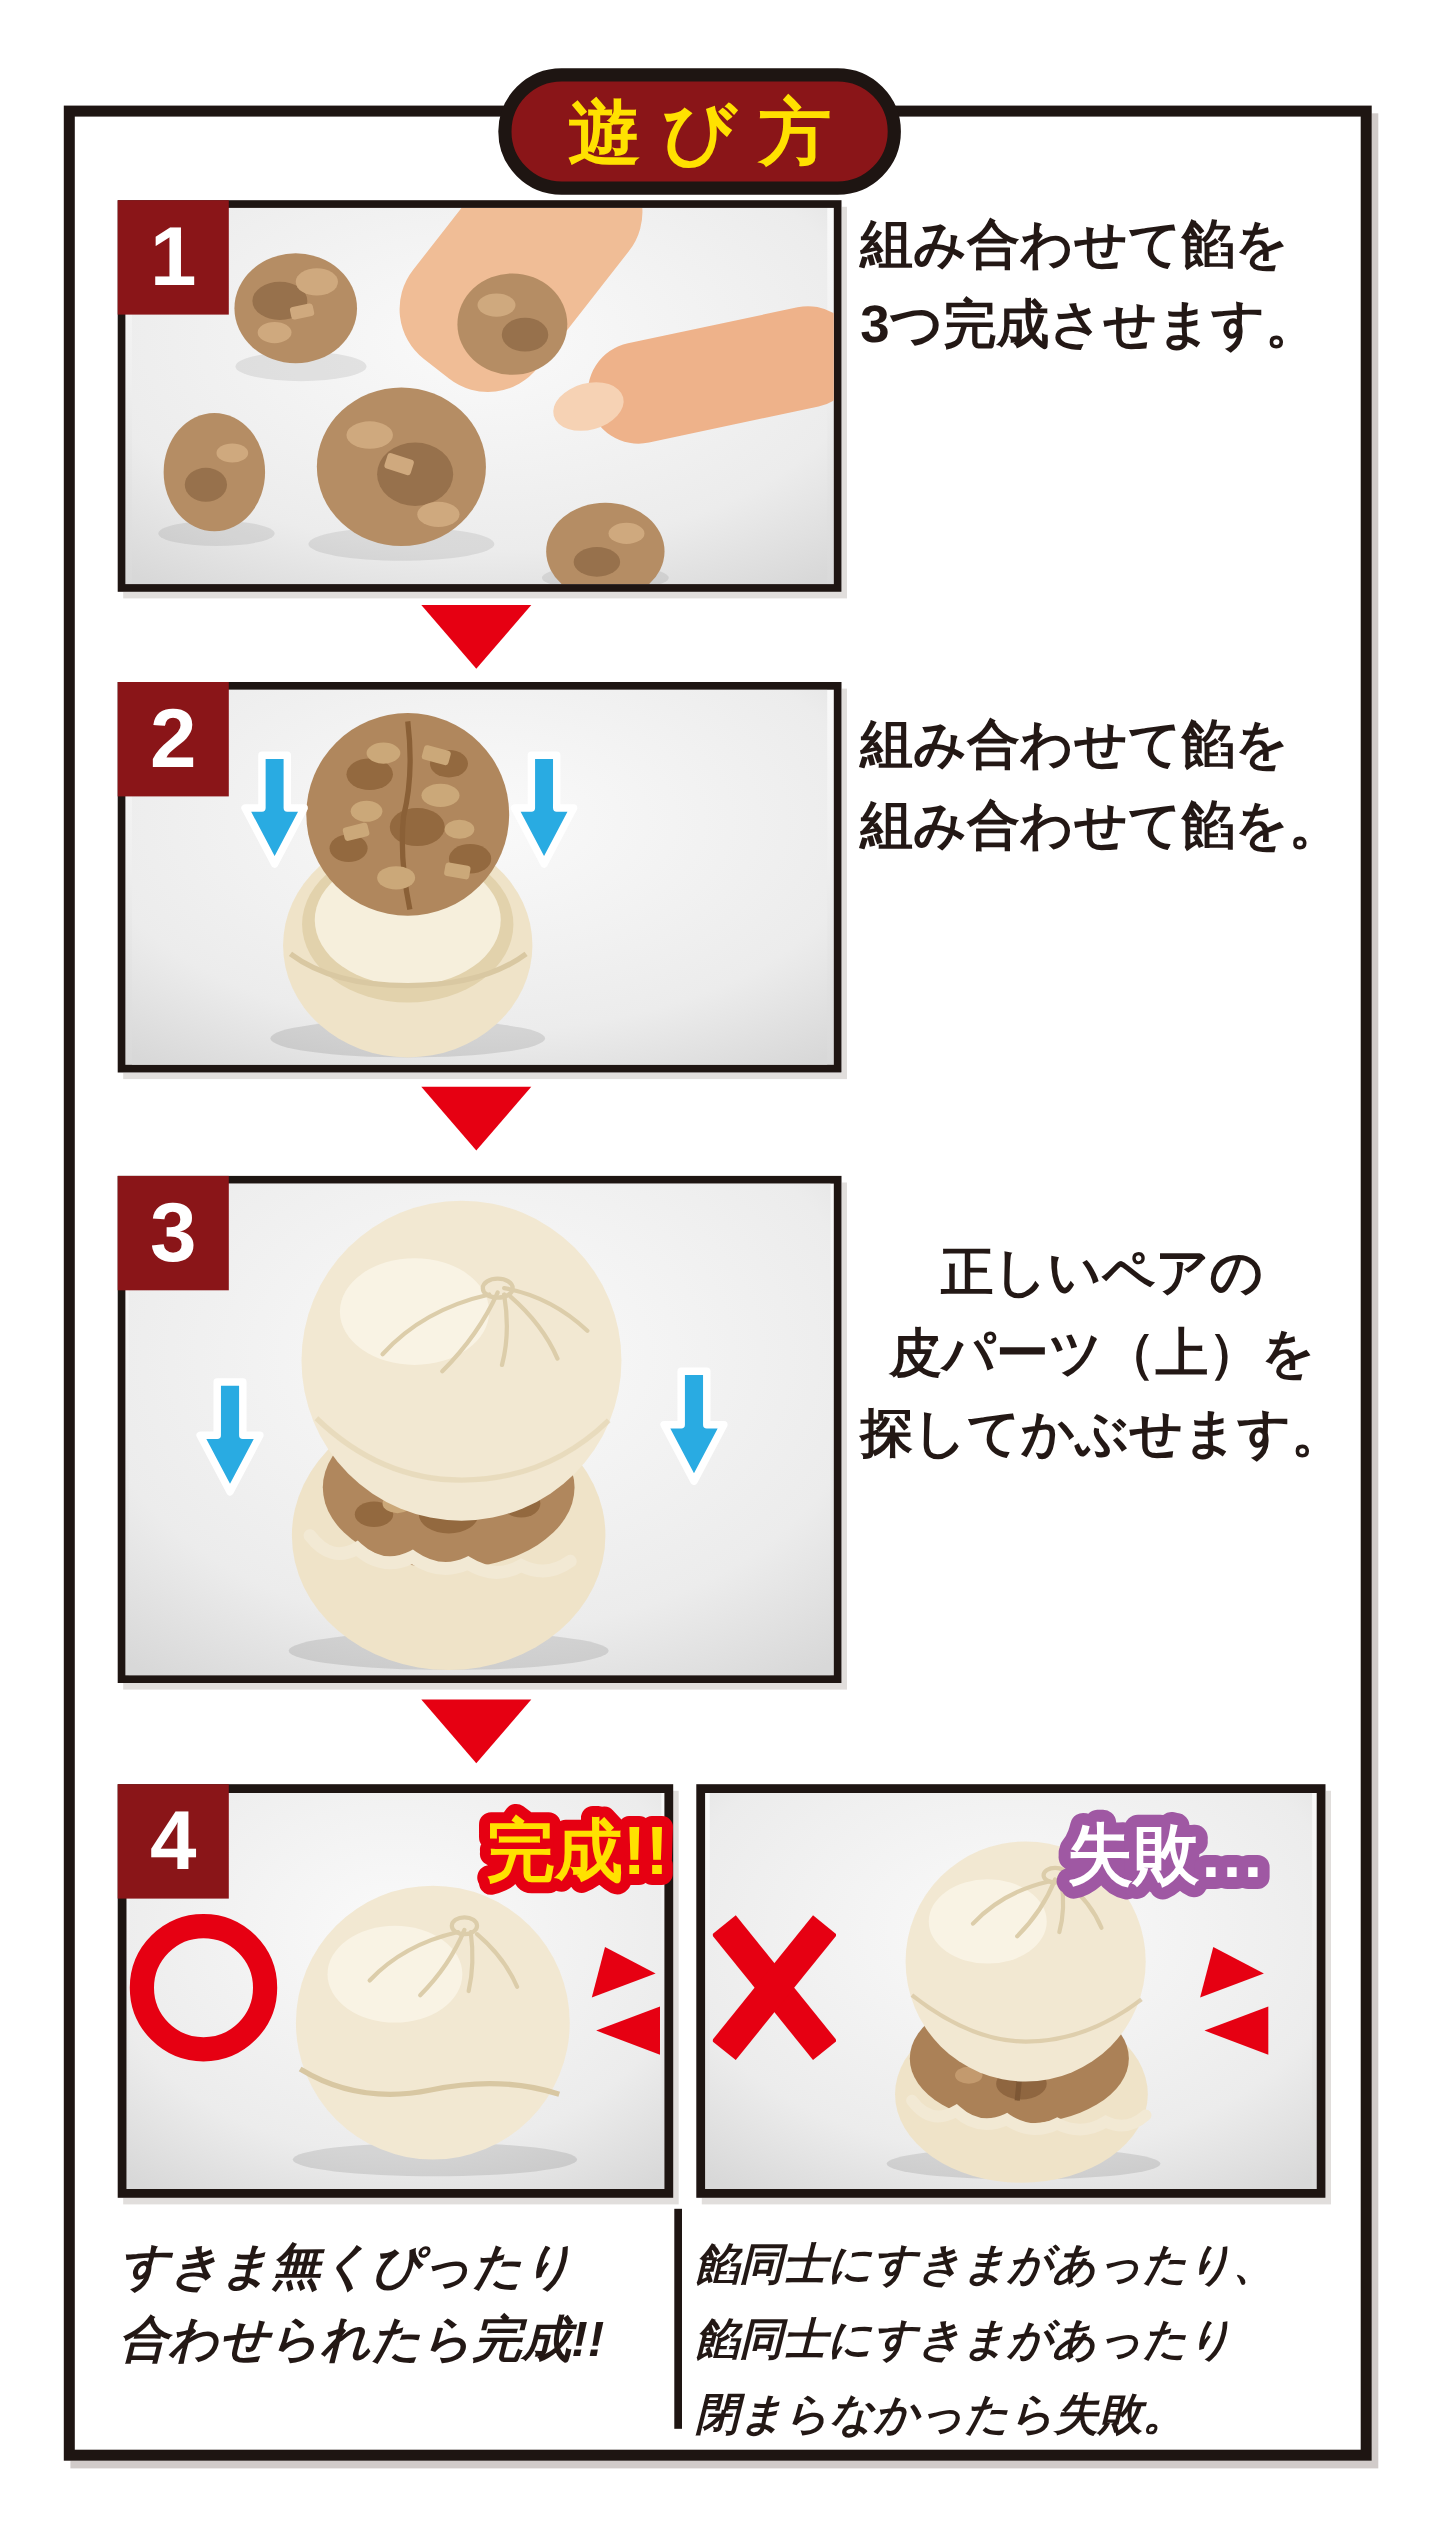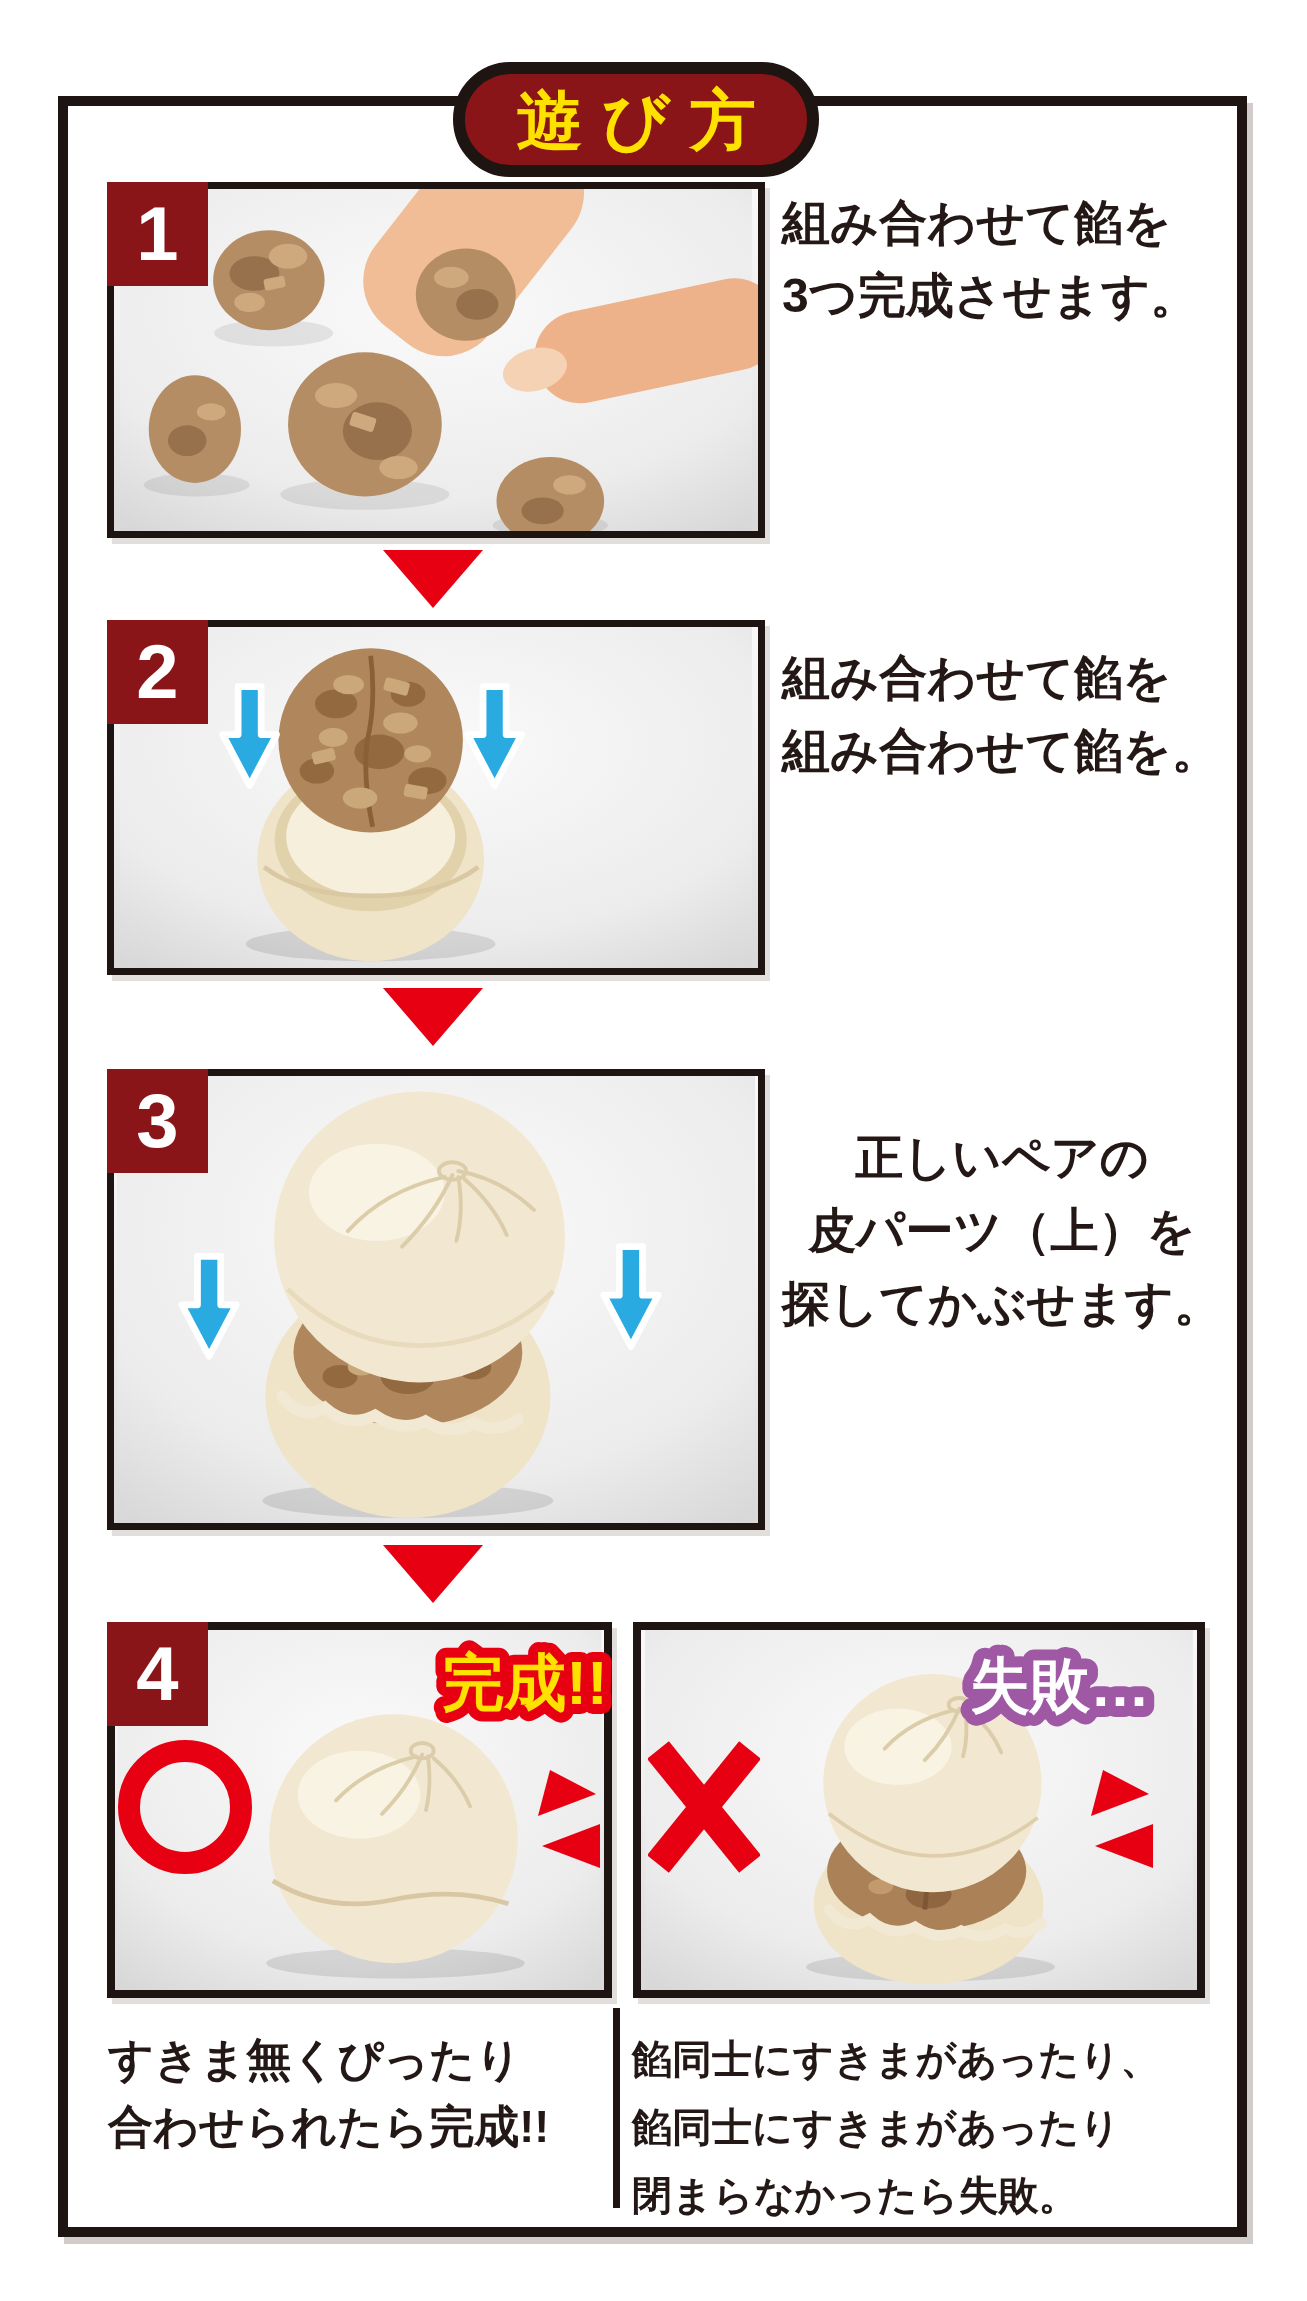--- a/index.html
+++ b/index.html
@@ -67,21 +67,21 @@
   
   .ring{
     position:absolute;left:118px;top:1740px;width:134px;height:134px;box-sizing:border-box;
     border:22px solid #e60012;border-radius:50%;z-index:6;
   }
   .cross{position:absolute;left:648px;top:1740px;width:112px;height:134px;z-index:6;}
   .marks{position:absolute;width:72px;height:102px;z-index:6;}
   .marksL{left:530px;top:1770px;}
   .marksR{left:1083px;top:1770px;}
   
-  .caption{position:absolute;font-weight:bold;color:#231815;white-space:nowrap;}
+  .caption{position:absolute;font-weight:bold;color:#231815;white-space:nowrap;font-style:italic;}
   .captionL{left:108px;top:2026px;font-size:45px;line-height:67px;}
   .captionR{left:632px;top:2025px;font-size:40px;line-height:68px;}
   .vdivider{position:absolute;left:613px;top:2008px;width:7px;height:200px;background:#1e1512;}
 </style>
 </head>
 <body>
 
 <div class="page">
 
   <div class="frame"></div>

